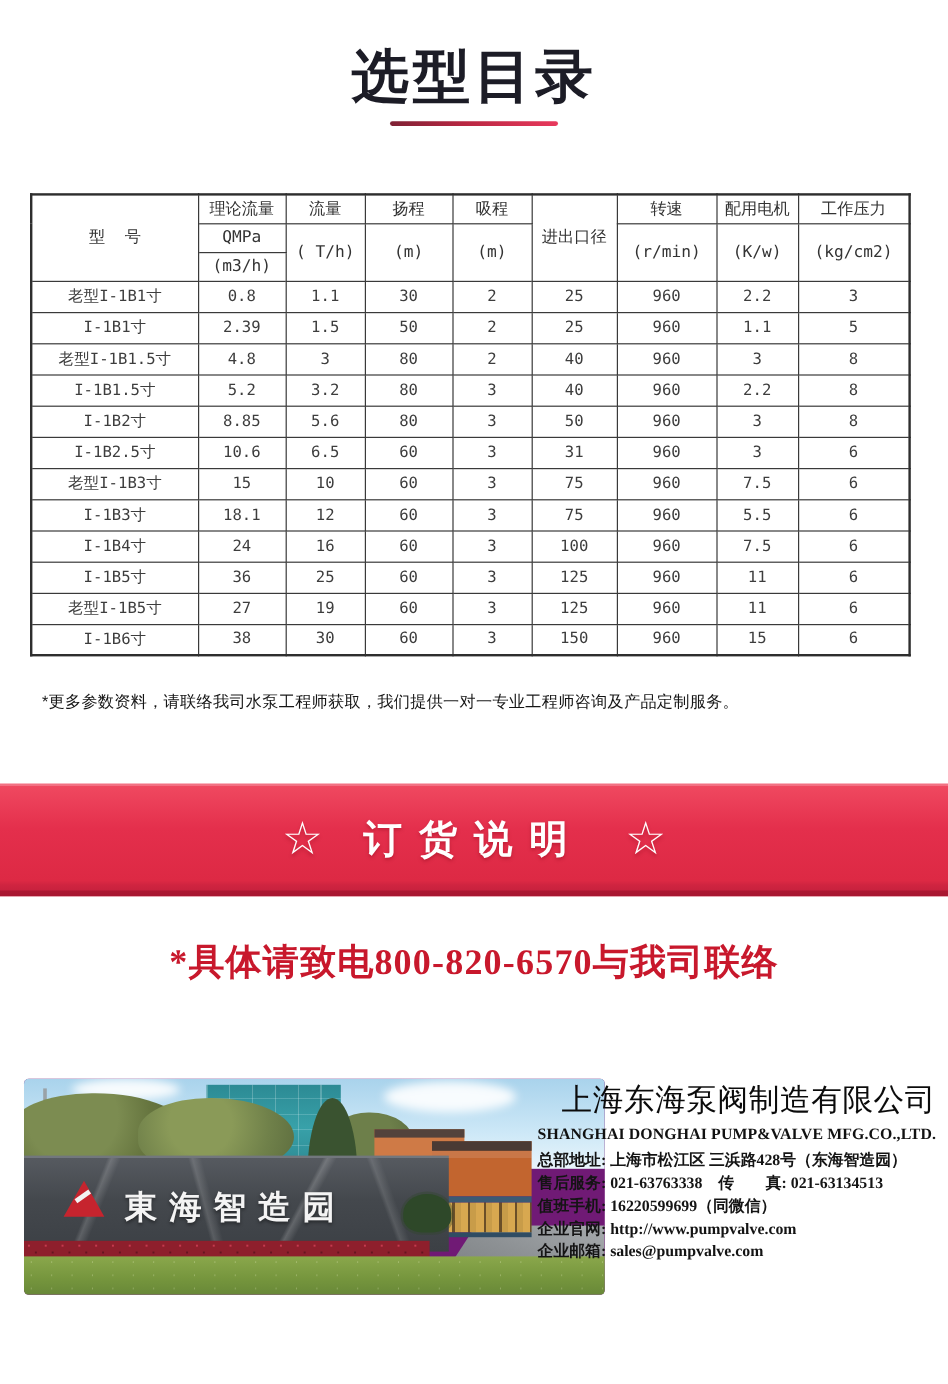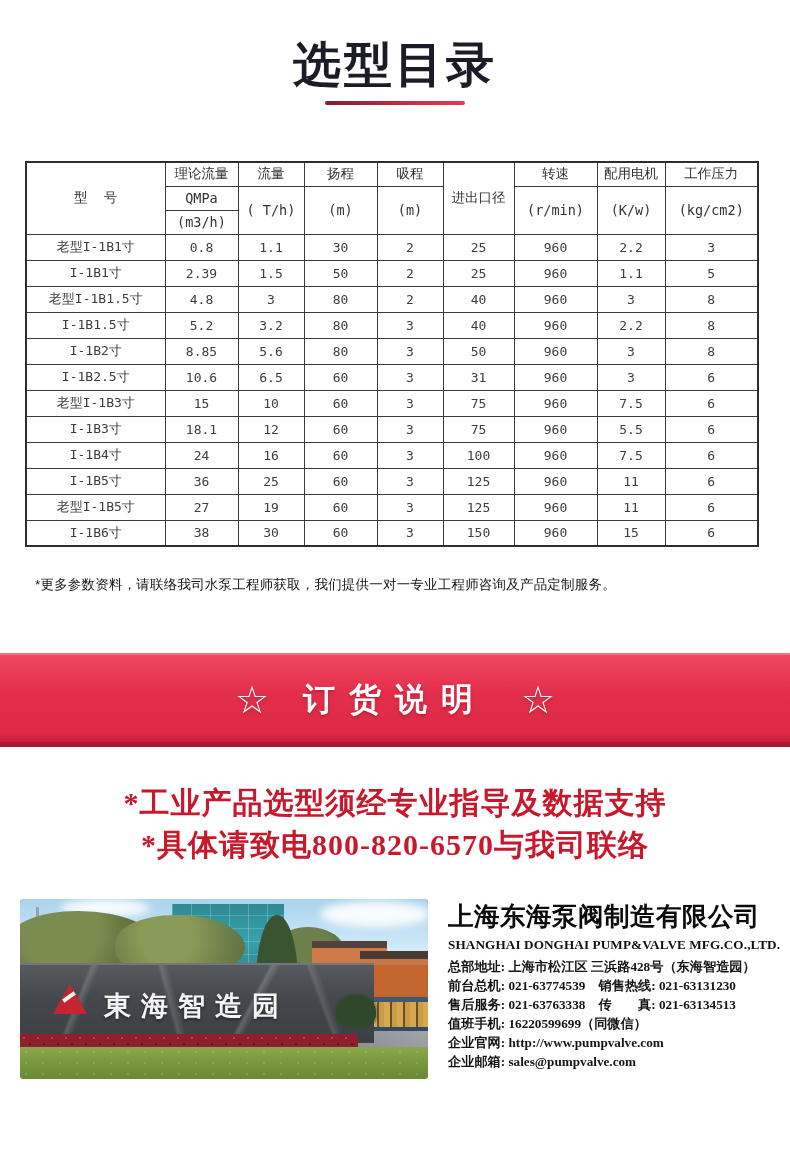--- a/index.html
+++ b/index.html
@@ -33,22 +33,22 @@
   .banner .star { color:#ffffff; font-size:38px; line-height:1; text-shadow:0 2px 3px rgba(120,0,20,.35); }
   .banner .banner-text { color:#ffffff; font-size:32px; font-weight:900; letter-spacing:14px;
     text-shadow:0 2px 3px rgba(120,0,20,.35); }
 
   
   .slogans { position:absolute; left:0; top:782px; width:100%; text-align:center;
     font-family:"Liberation Serif", serif; font-weight:bold; color:#c8182c;
     font-size:30px; line-height:42px; letter-spacing:1px; }
 
   
-  .photo { position:absolute; left:20px; top:899px; width:408px; height:180px;
-    border-radius:4px; overflow:hidden; background:#b91c1c; }
+  .photo { position:absolute; left:20px; top:899px; width:484px; height:180px;
+    border-radius:4px; overflow:hidden; background:#701a75; }
   .sky   { position:absolute; left:0; top:0; width:100%; height:75px;
     background:linear-gradient(180deg,#a9d3ec 0%,#cde8f7 60%,#e9f5fb 100%); }
   .cloud { position:absolute; background:#ffffff; border-radius:50%; filter:blur(4px); opacity:.9; }
   .cloud.c1 { left:300px; top:2px; width:110px; height:26px; }
   .cloud.c2 { left:40px;  top:0px; width:90px;  height:18px; }
   .pole { position:absolute; left:16px; top:8px; width:3px; height:62px; background:#9aa2a7; }
   .tree { position:absolute; border-radius:48% 55% 50% 45%;
     background:radial-gradient(circle at 35% 30%, #7c8c51 0 35%, #66753f 60%, #55643a 100%); }
   .tree.t1 { left:-12px; top:12px; width:150px; height:66px; }
   .tree.t2 { left:95px;  top:16px; width:130px; height:62px; background:radial-gradient(circle at 40% 35%, #8a9a58 0 30%, #70814a 65%, #5c6c3e 100%); }
@@ -91,21 +91,21 @@
   .grass { position:absolute; left:0; bottom:0; width:100%; height:32px;
     background:linear-gradient(180deg,#8aa74b 0%,#75953d 60%,#688838 100%);
     background-image:radial-gradient(circle 1.5px at 6px 5px, rgba(255,255,220,.25) 45%, transparent 50%),
                      linear-gradient(180deg,#8aa74b 0%,#75953d 60%,#688838 100%);
     background-size:17px 11px, 100% 100%; }
   .driveway { position:absolute; right:0; bottom:0; width:145px; height:58px;
     background:linear-gradient(205deg,#a6aaad 0%,#8d9194 45%,#74787b 100%);
     clip-path:polygon(26% 0, 100% 0, 100% 100%, 0 100%); }
 
   .info { position:absolute; left:448px; top:899px; width:330px; }
-  .cn-name { font-size:25.5px; font-weight:700; color:#0b0b0b; letter-spacing:0.5px; white-space:nowrap; }
+  .cn-name { font-size:25.5px; font-weight:400; color:#0b0b0b; letter-spacing:0.5px; white-space:nowrap;margin-left:20px; }
   .en-name { margin-top:3px; font-family:"Liberation Serif", serif; font-weight:bold; font-size:13.2px;
     color:#111; letter-spacing:0.1px; white-space:nowrap; }
   .hotline { margin-top:7px; color:#c01228; font-weight:900; white-space:nowrap; }
   .hotline .label { font-size:18px; letter-spacing:1px; }
   .hotline .num { font-size:22px; font-family:"Liberation Serif", serif; margin-left:6px; }
   .contacts { margin-top:4px; }
   .contact-line { font-family:"Liberation Serif", serif; font-weight:bold; font-size:13.2px;
     line-height:19px; color:#141414; white-space:pre; }
 </style>
 </head>
@@ -293,21 +293,20 @@
 
   <p class="footnote">*更多参数资料，请联络我司水泵工程师获取，我们提供一对一专业工程师咨询及产品定制服务。</p>
 
   <div class="banner">
     <span class="star">☆</span>
     <span class="banner-text">订货说明</span>
     <span class="star">☆</span>
   </div>
 
   <div class="slogans">
-    <div>*工业产品选型须经专业指导及数据支持</div>
     <div>*具体请致电800-820-6570与我司联络</div>
   </div>
 
   <div class="photo">
     <div class="sky"></div>
     <div class="cloud c1"></div>
     <div class="cloud c2"></div>
     <div class="pole"></div>
     <div class="tree t1"></div>
     <div class="glass-building"></div>
@@ -326,21 +325,20 @@
     <div class="palm"></div>
     <div class="flowers"></div>
     <div class="grass"></div>
   </div>
 
   <div class="info">
     <div class="cn-name">上海东海泵阀制造有限公司</div>
     <div class="en-name">SHANGHAI DONGHAI PUMP&amp;VALVE MFG.CO.,LTD.</div>
     <div class="contacts">
         <div class="contact-line">总部地址: 上海市松江区 三浜路428号（东海智造园）</div>
-        <div class="contact-line">前台总机: 021-63774539　销售热线: 021-63131230</div>
         <div class="contact-line">售后服务: 021-63763338　传　　真: 021-63134513</div>
         <div class="contact-line">值班手机: 16220599699（同微信）</div>
         <div class="contact-line">企业官网: http://www.pumpvalve.com</div>
         <div class="contact-line">企业邮箱: sales@pumpvalve.com</div>
       </div>
   </div>
 
 </div>
 
 </body></html>

